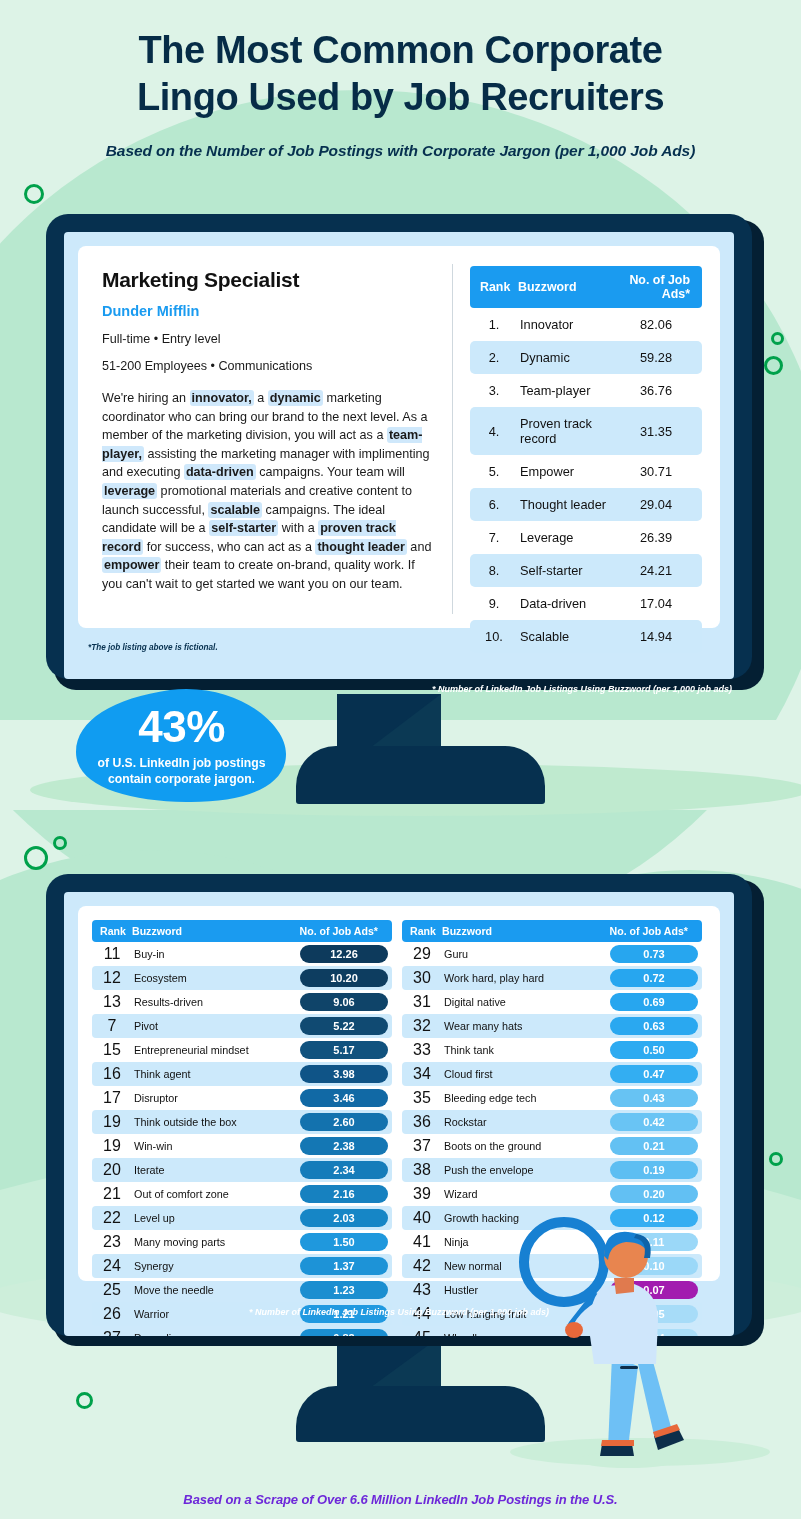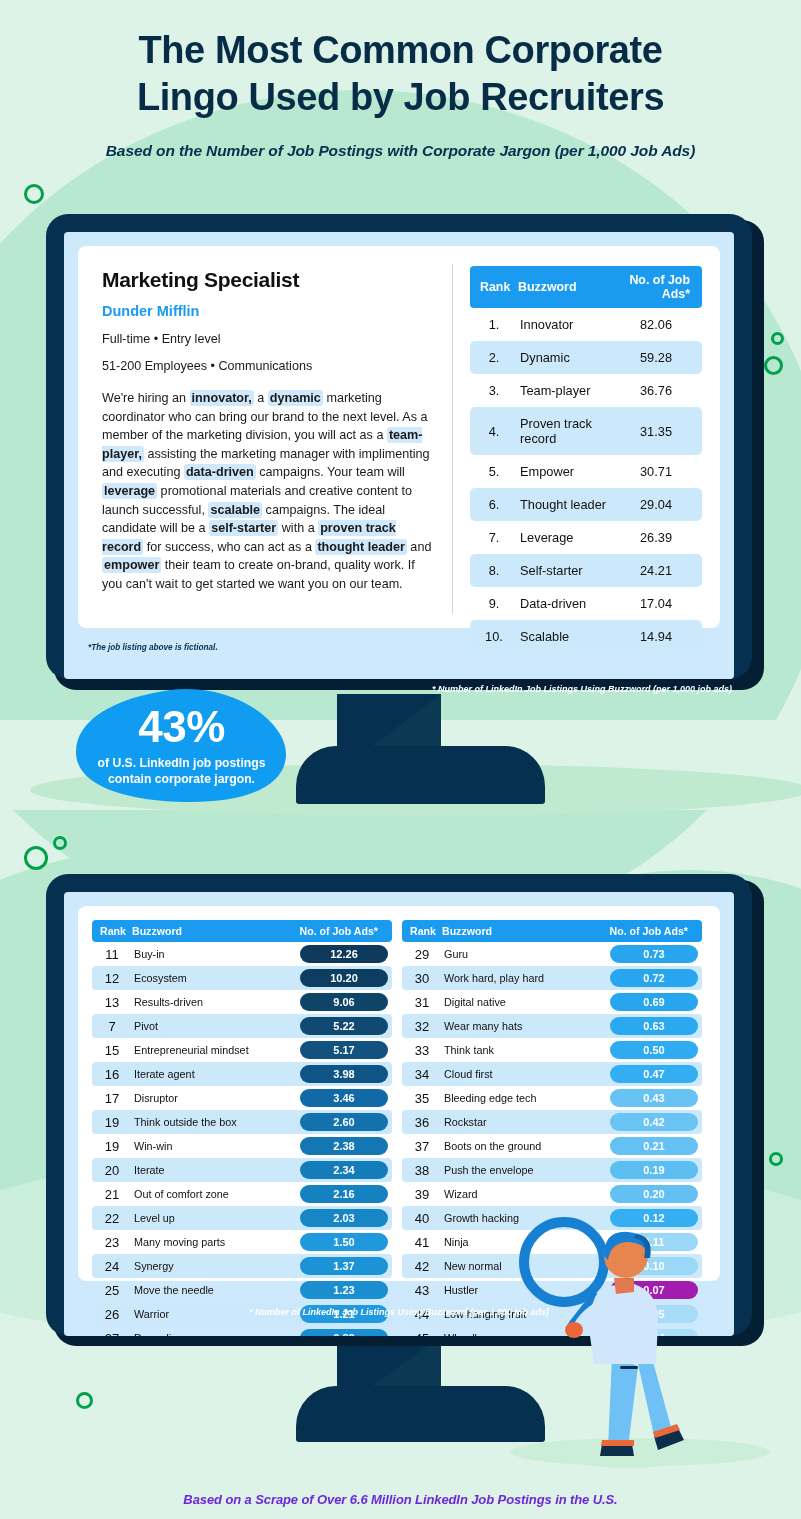--- a/index.html
+++ b/index.html
@@ -70,21 +70,21 @@
   .t10 tr.alt td:last-child  { border-radius: 0 5px 5px 0; }
 
   .tbig { font-size: 11px; }
   .tbig th {
     background:#1a9bf0; color:#fff; font-size:10.6px; font-weight:700;
     padding: 5px 0; text-align:left;
   }
   .tbig th.h-rank { width: 40px; border-radius: 4px 0 0 4px; padding-left: 8px; }
   .tbig th.h-num  { border-radius: 0 4px 4px 0; text-align:right; padding-right: 14px; }
   .tbig td { padding: 3px 0; color:#111; }
-  .tbig td.rank { width: 40px; text-align:center; font-size:13px; }
+  .tbig td.rank { width: 40px; text-align:center; font-size:16px; }
   .tbig td.word { padding-left: 2px; font-size: 10.8px; }
   .tbig td.num  { width: 96px; }
   .tbig tr.alt td { background:#cce9fb; }
   .tbig tr.alt td:first-child { border-radius: 4px 0 0 4px; }
   .tbig tr.alt td:last-child  { border-radius: 0 4px 4px 0; }
   .pill {
     display:block; border-radius: 9px; color:#fff; text-align:center;
     font-size: 11px; font-weight: 700; padding: 3px 0; width: 88px; margin: 0 auto;
   }
 
@@ -302,21 +302,21 @@
                   </tr>
                   <tr>
                     <td class="rank">15</td>
                     <td class="word">Entrepreneurial mindset</td>
                     <td class="num">
                       <span class="pill" style="background: rgb(17, 82, 126);">5.17</span>
                     </td>
                   </tr>
                   <tr class="alt">
                     <td class="rank">16</td>
-                    <td class="word">Iterate agent</td>
+                    <td class="word">Think agent</td>
                     <td class="num">
                       <span class="pill" style="background: rgb(15, 84, 135);">3.98</span>
                     </td>
                   </tr>
                   <tr>
                     <td class="rank">17</td>
                     <td class="word">Disruptor</td>
                     <td class="num">
                       <span class="pill" style="background: rgb(17, 105, 165);">3.46</span>
                     </td>

